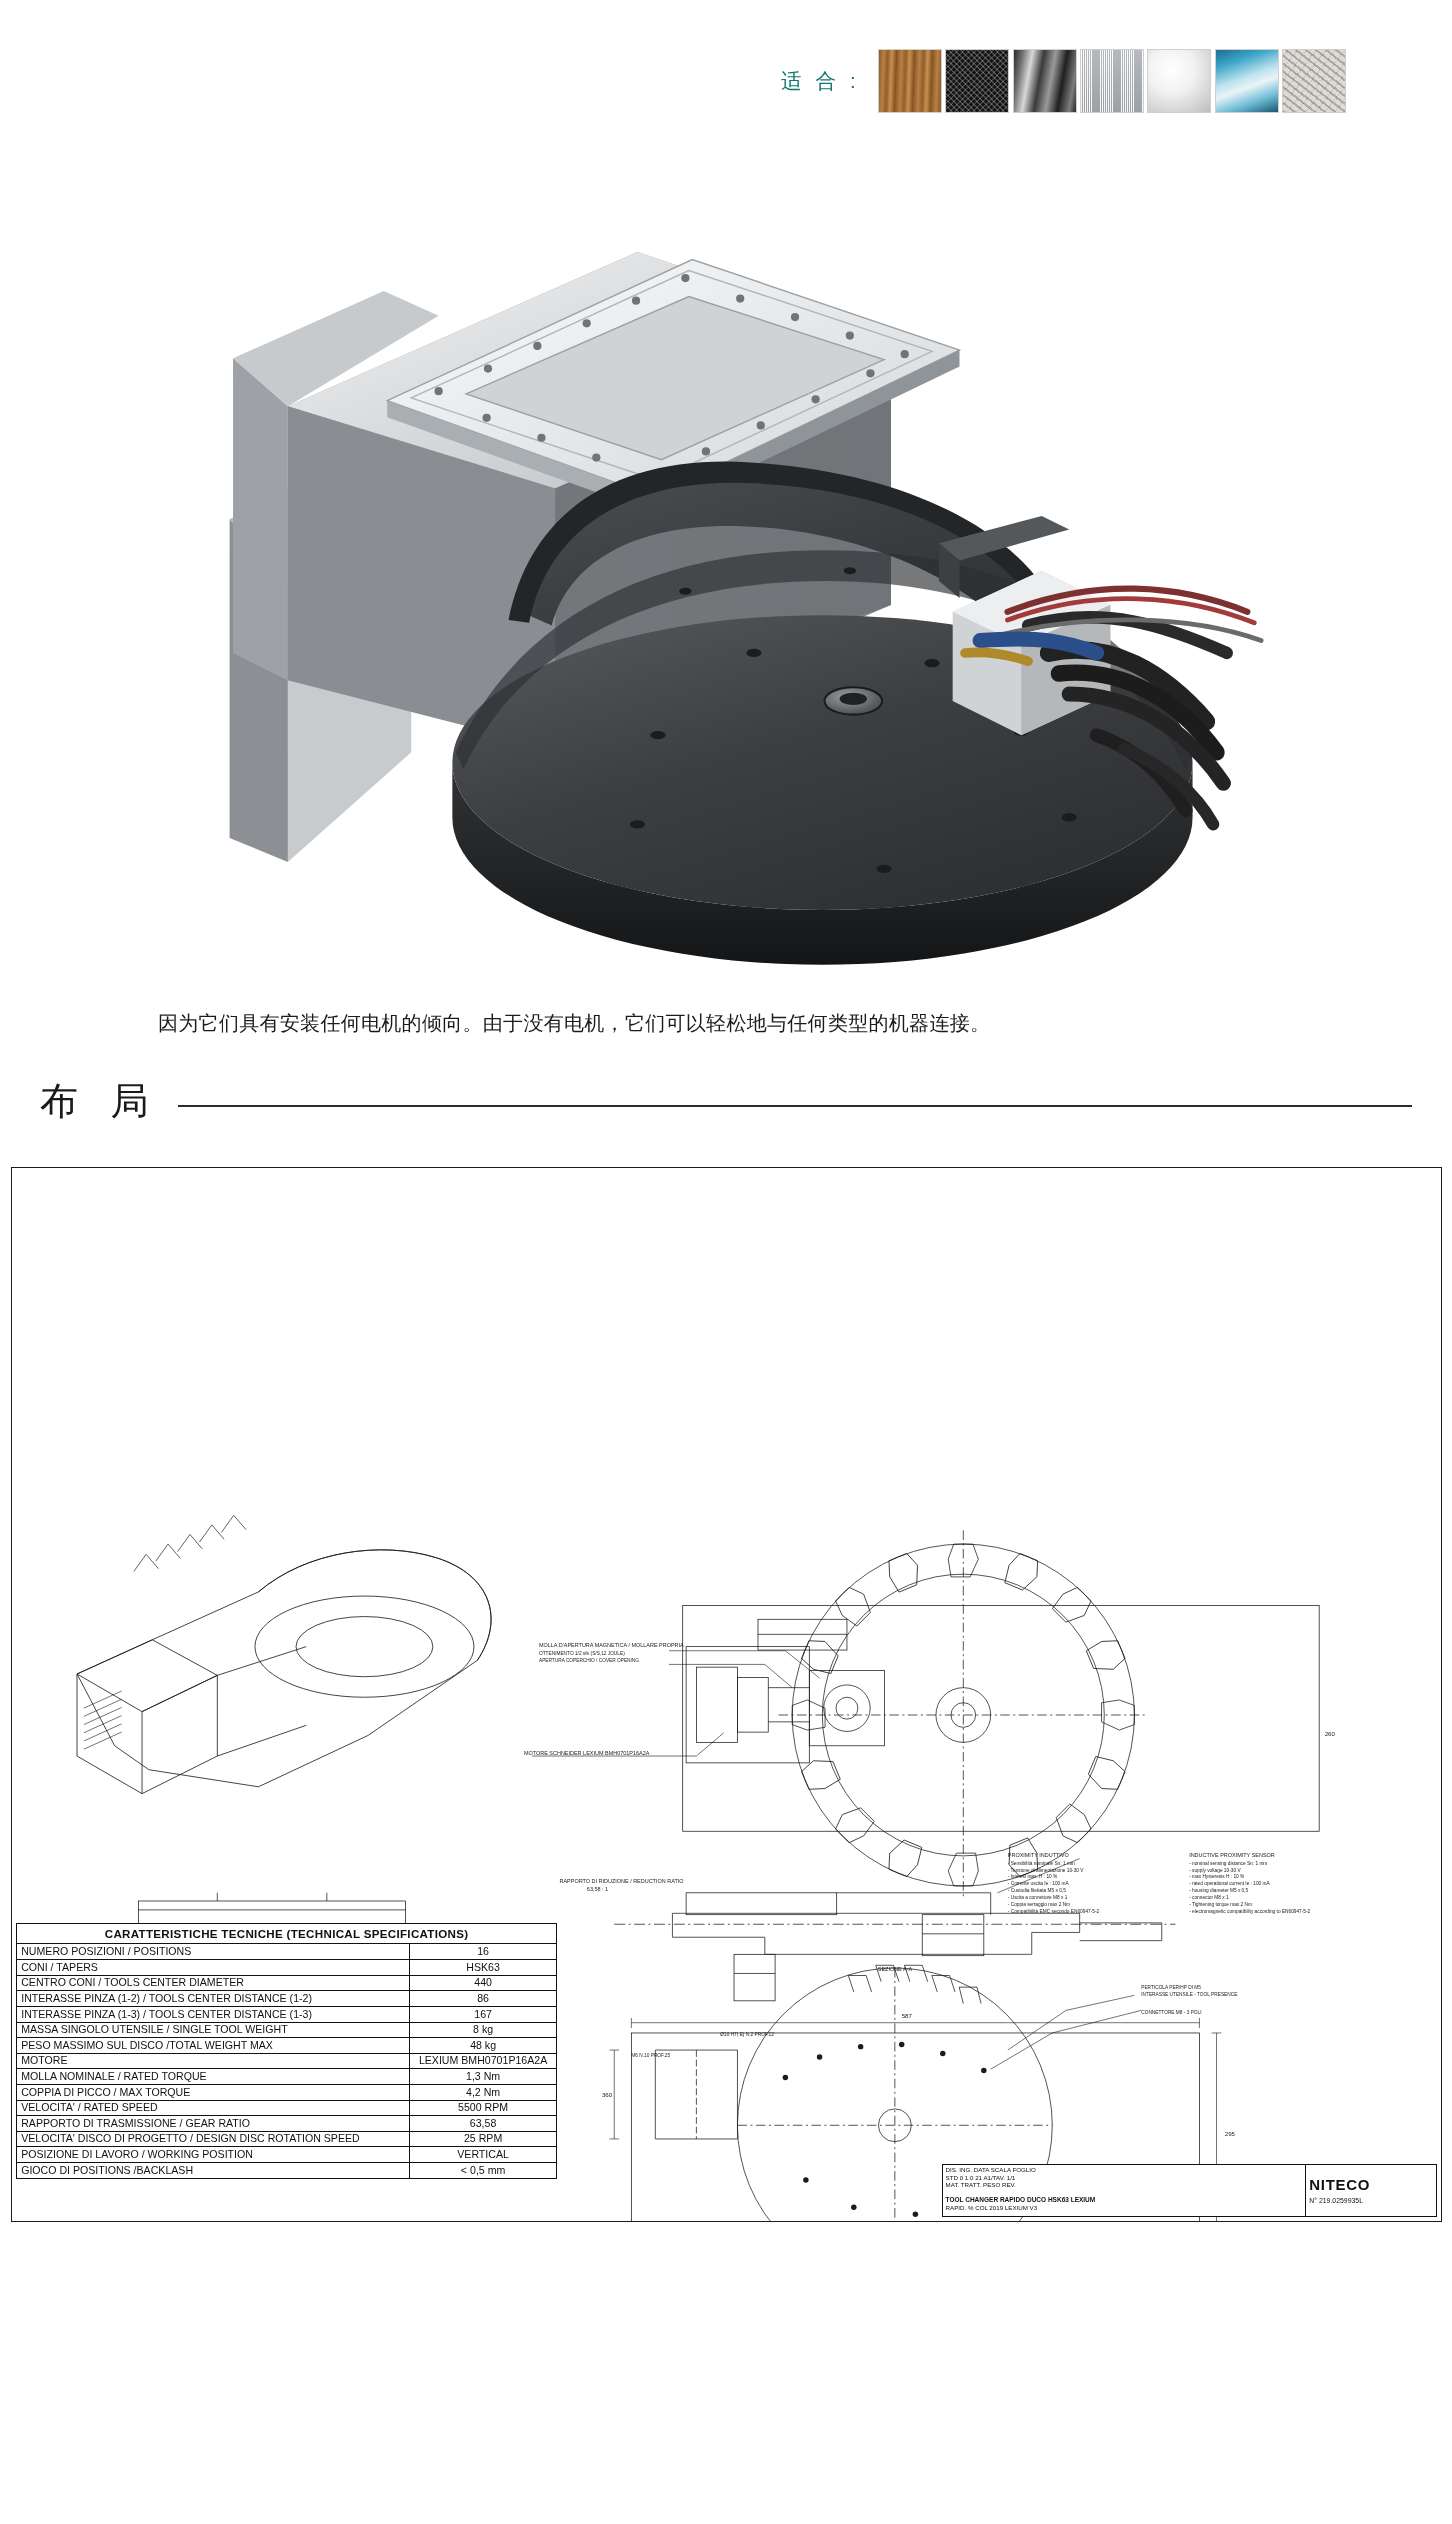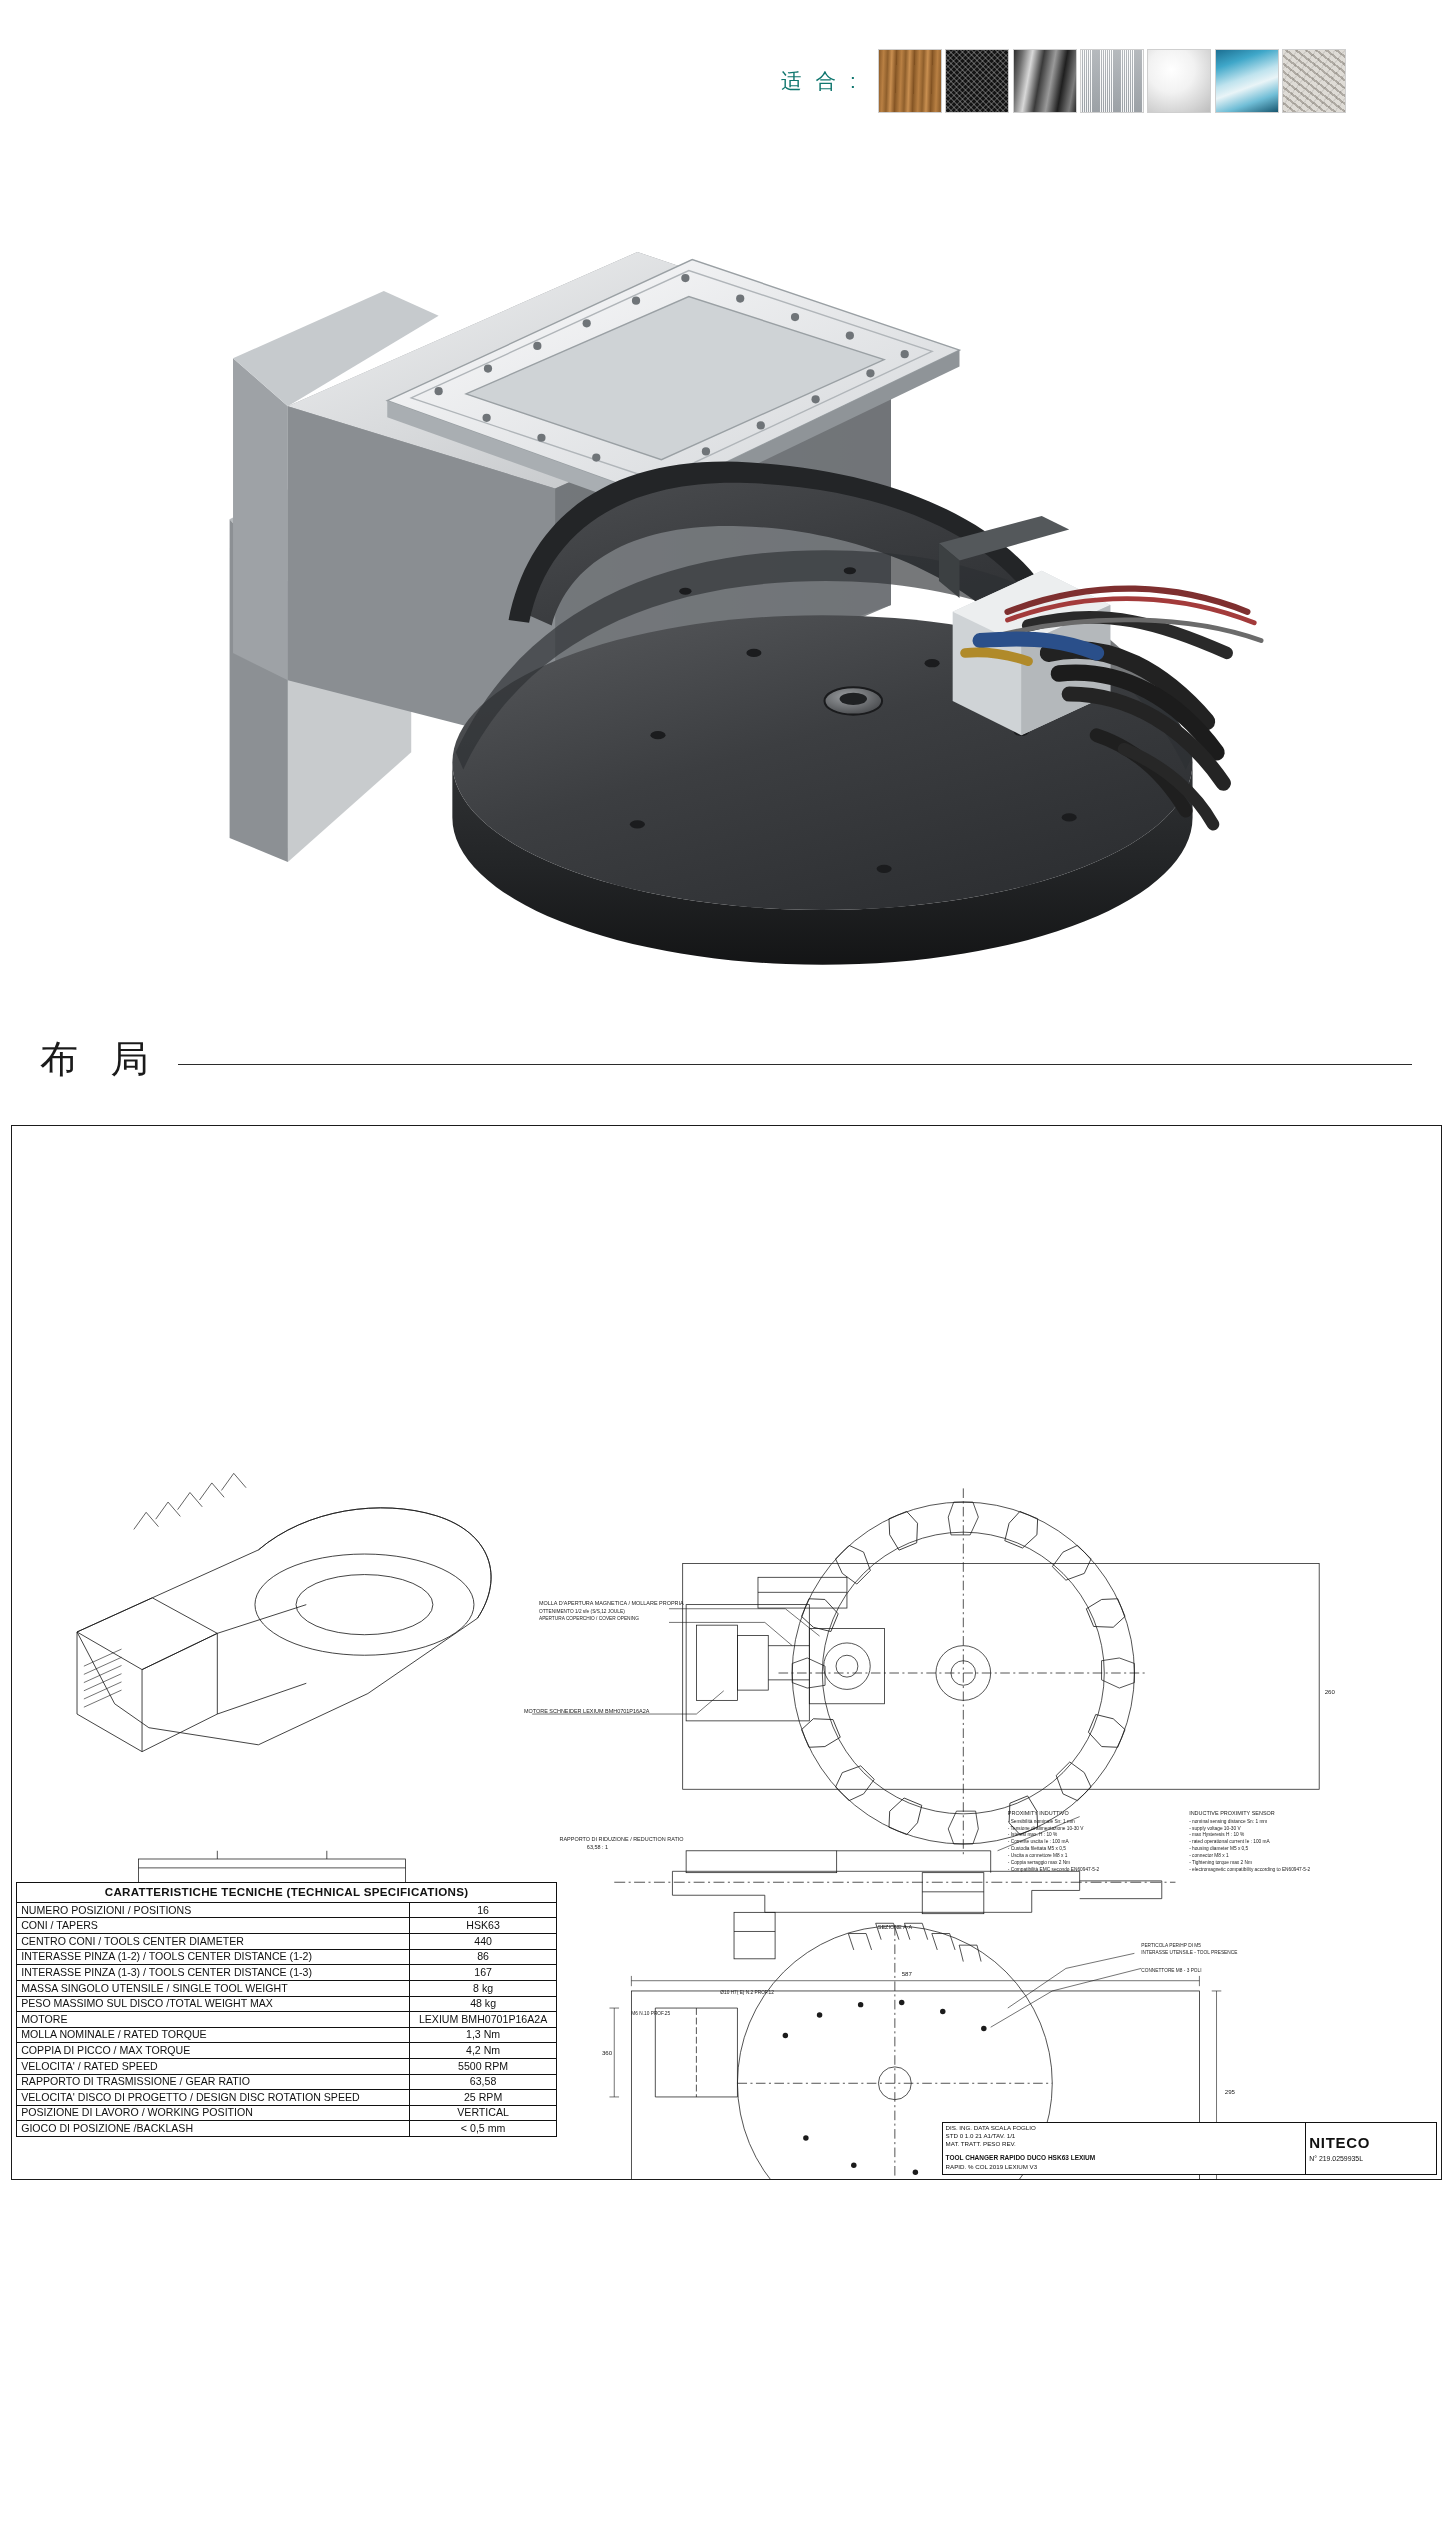--- a/index.html
+++ b/index.html
@@ -327,20 +327,21 @@
   </g>
 
   <g>
     <path d="M1370 600 L1520 560 L1560 580 L1400 625 Z" fill="#54585b"></path>
     <path d="M1370 600 L1400 625 L1400 680 L1370 655 Z" fill="#3c4042"></path>
   </g>
 </svg>
 </div>
 
 <div class="desc">
+  <p>因为它们具有安装任何电机的倾向。由于没有电机，它们可以轻松地与任何类型的机器连接。</p>
 </div>
 
 <div class="section-head">
   <div class="title">布 局</div>
   <div class="rule"></div>
 </div>
 
 <div class="sheet-wrap">
 <svg viewBox="0 0 2088 1540" preserveAspectRatio="none">
   <g stroke="#1b1b1b" fill="none" stroke-width="1.1">
@@ -623,21 +624,21 @@
         </tr>
       <tr>
           <td>VELOCITA' DISCO DI PROGETTO / DESIGN DISC ROTATION SPEED</td>
           <td class="val">25 RPM</td>
         </tr>
       <tr>
           <td>POSIZIONE DI LAVORO / WORKING POSITION</td>
           <td class="val">VERTICAL</td>
         </tr>
       <tr>
-          <td>GIOCO DI POSIZIONE /BACKLASH</td>
+          <td>GIOCO DI POSITIONS /BACKLASH</td>
           <td class="val">&lt; 0,5 mm</td>
         </tr>
     </tbody>
   </table>
 
   <div class="title-block">
     <div class="tb-left">
       <div>DIS. ING.    DATA        SCALA        FOGLIO</div>
       <div>STD 0 1.0    21          A1/TAV.      1/1</div>
       <div>MAT.         TRATT.      PESO         REV.</div>

